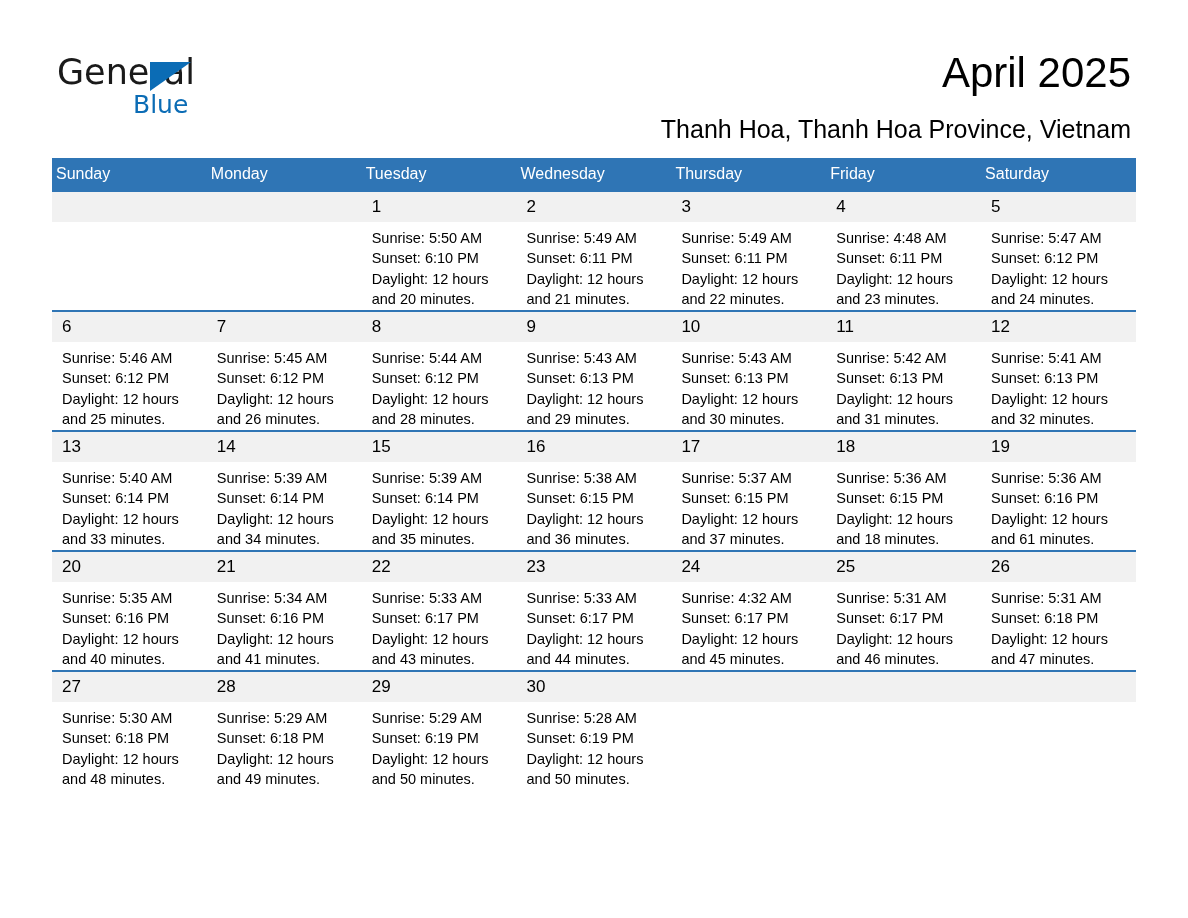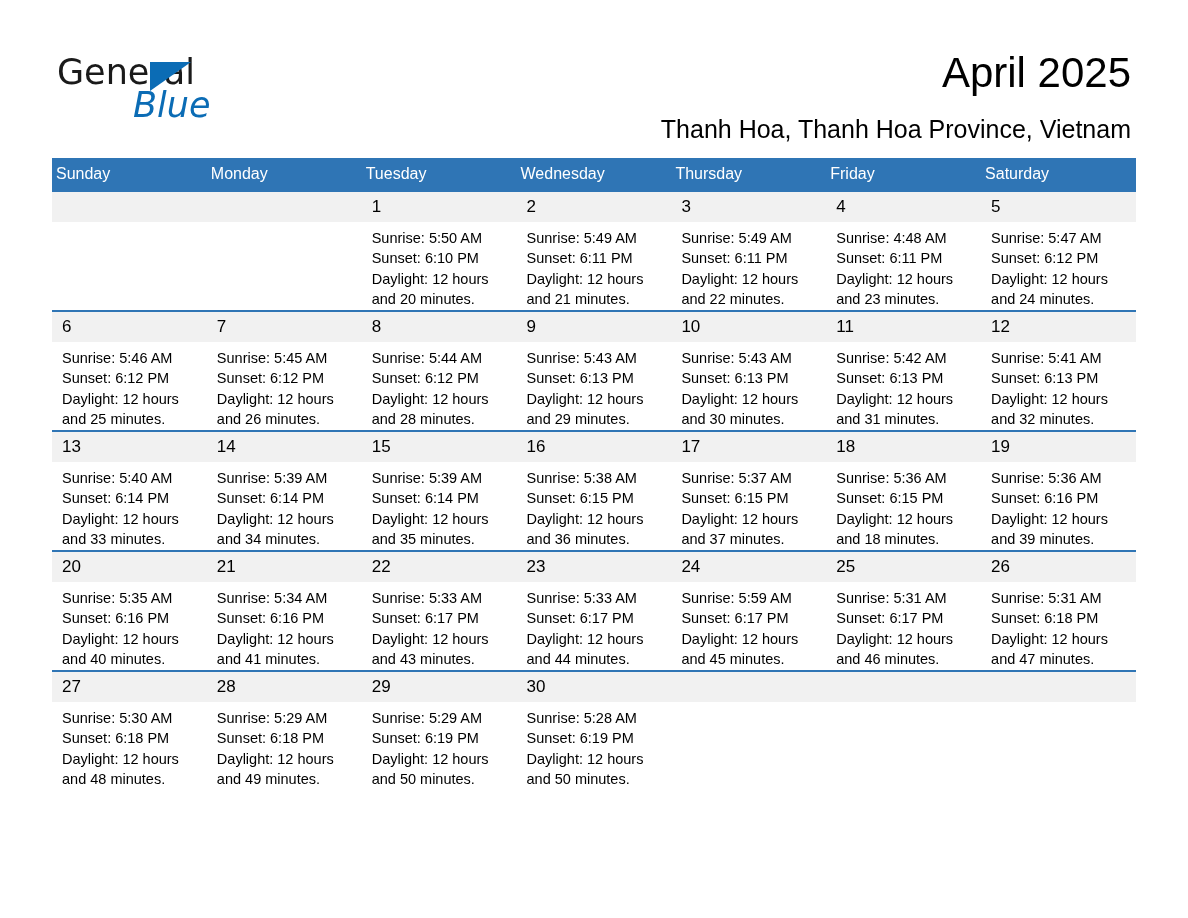--- a/index.html
+++ b/index.html
@@ -52,26 +52,25 @@
     top: 10px;
     width: 0;
     height: 0;
     border-left: 41px solid #0b6cb5;
     border-bottom: 29px solid transparent;
   }
   .logo-blue {
     position: absolute;
     left: 76px;
     top: 33px;
-    font-size: 35px;
+    font-size: 25px;
     line-height: 40px;
     color: #0b6cb5;
     font-family: "DejaVu Sans", sans-serif;
     font-weight: 400;
-    font-style: italic;
   }
 
   .title {
     position: absolute;
     right: 57px;
     top: 48px;
     font-size: 42px;
     line-height: 50px;
     font-weight: 400;
     color: #000000;
@@ -364,21 +363,21 @@
               <div>Daylight: 12 hours</div>
               <div>and 18 minutes.</div>
             </div>
           </td>
           <td>
             <div class="daynum">19</div>
             <div class="details">
               <div>Sunrise: 5:36 AM</div>
               <div>Sunset: 6:16 PM</div>
               <div>Daylight: 12 hours</div>
-              <div>and 39 minutes.</div>
+              <div>and 61 minutes.</div>
             </div>
           </td>
         </tr>
         <tr>
           <td>
             <div class="daynum">20</div>
             <div class="details">
               <div>Sunrise: 5:35 AM</div>
               <div>Sunset: 6:16 PM</div>
               <div>Daylight: 12 hours</div>
@@ -408,21 +407,21 @@
             <div class="details">
               <div>Sunrise: 5:33 AM</div>
               <div>Sunset: 6:17 PM</div>
               <div>Daylight: 12 hours</div>
               <div>and 44 minutes.</div>
             </div>
           </td>
           <td>
             <div class="daynum">24</div>
             <div class="details">
-              <div>Sunrise: 5:59 AM</div>
+              <div>Sunrise: 4:32 AM</div>
               <div>Sunset: 6:17 PM</div>
               <div>Daylight: 12 hours</div>
               <div>and 45 minutes.</div>
             </div>
           </td>
           <td>
             <div class="daynum">25</div>
             <div class="details">
               <div>Sunrise: 5:31 AM</div>
               <div>Sunset: 6:17 PM</div>

